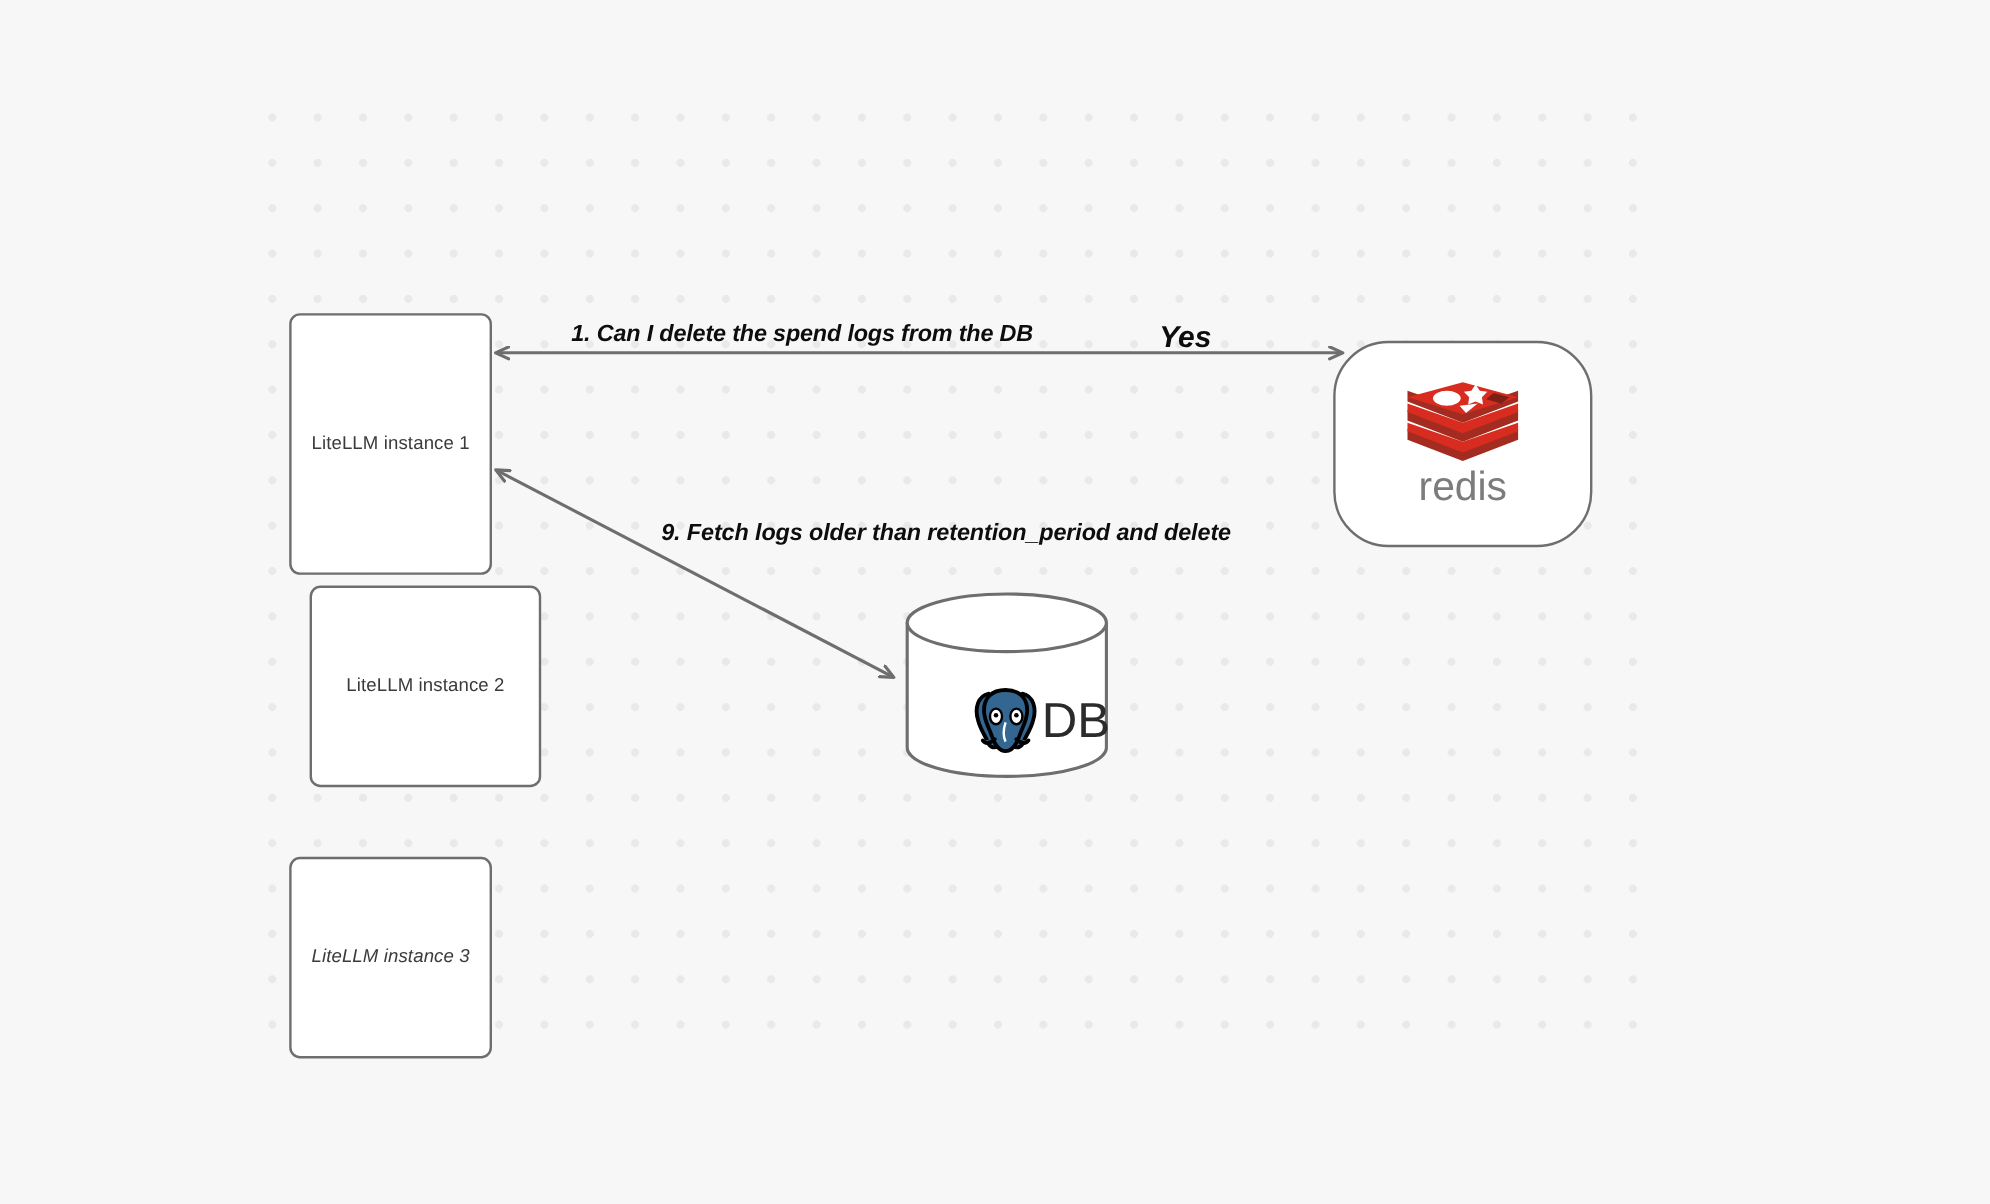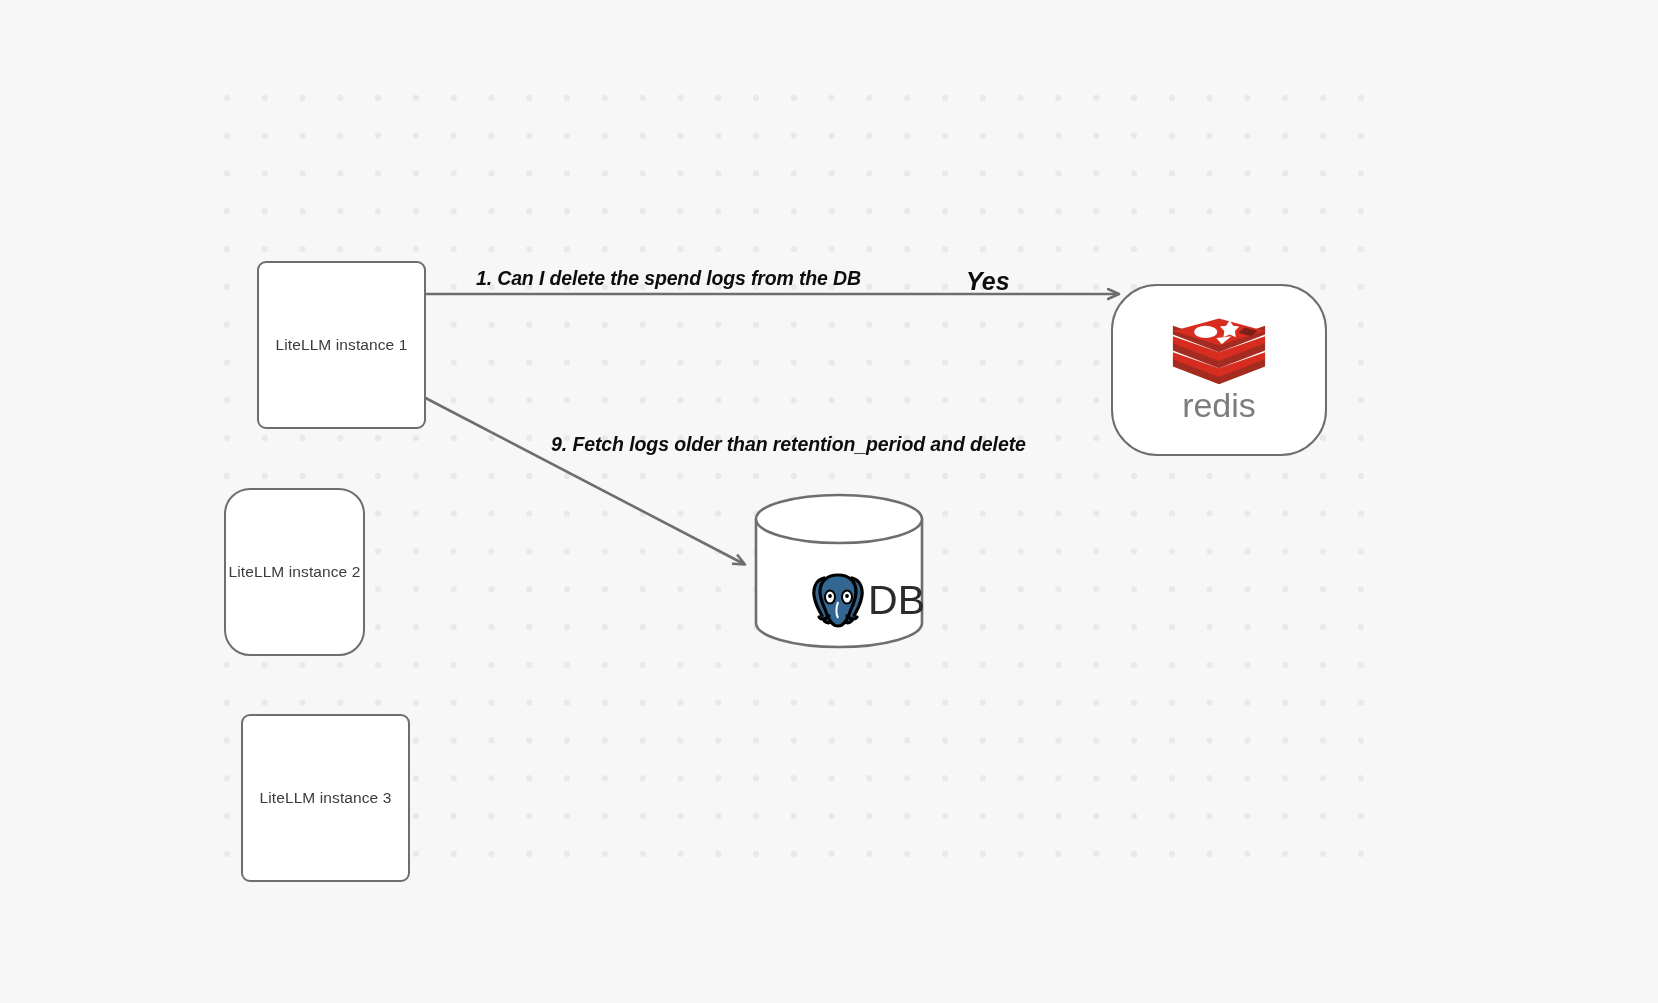--- a/index.html
+++ b/index.html
@@ -40,23 +40,23 @@
     box-sizing: border-box;
   }
   .node-box .node-label {
     font-size: 15.5px;
     color: #3b3b3b;
     font-family: "Liberation Sans", sans-serif;
     letter-spacing: 0.1px;
     white-space: nowrap;
   }
 
-  #instance-1 { left: 257px; top: 261px; width: 169px; height: 168px; }
-  #instance-2 { left: 224px; top: 488px; width: 141px; height: 168px; border-radius: 26px; }
-  #instance-3 { left: 241px; top: 714px; width: 169px; height: 168px; }
+  #instance-1 { left: 241px; top: 261px; width: 169px; height: 218px; }
+  #instance-2 { left: 258px; top: 488px; width: 193px; height: 168px; }
+  #instance-3 { left: 241px; top: 714px; width: 169px; height: 168px; font-style: italic; }
 
   
   #redis-node {
     position: absolute;
     left: 1111px;
     top: 260px;
     width: 216px;
     height: 172px;
     background: #ffffff;
     border: 2.6px solid #6e6e6e;

